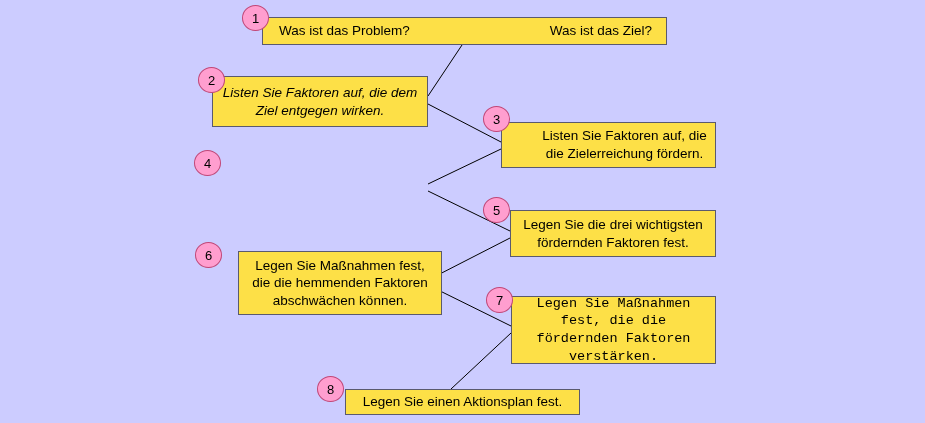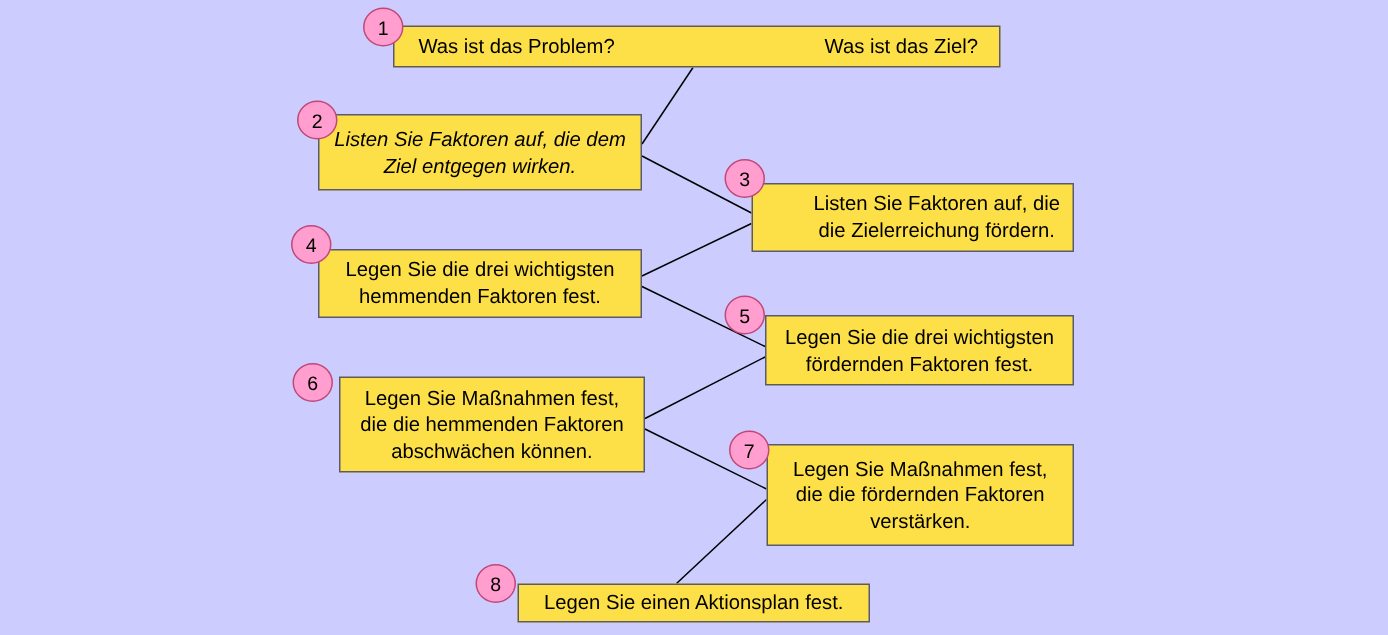--- a/index.html
+++ b/index.html
@@ -59,22 +59,22 @@
     color: #000;
     box-sizing: border-box;
     z-index: 2;
   }
   
   #box1 { left: 262px; top: 17px;  width: 405px; height: 28px; }
   #box2 { left: 212px; top: 76px;  width: 216px; height: 51px; font-style: italic; }
   #box3 { left: 501px; top: 122px; width: 215px; height: 46px; padding-left: 40px; }
   #box4 { left: 212px; top: 166px; width: 216px; height: 46px; }
   #box5 { left: 510px; top: 210px; width: 206px; height: 47px; }
-  #box6 { left: 226px; top: 251px; width: 204px; height: 64px; }
-  #box7 { left: 511px; top: 296px; width: 205px; height: 68px; }
+  #box6 { left: 238px; top: 251px; width: 204px; height: 64px; }
+  #box7 { left: 511px; top: 296px; width: 205px; height: 68px; font-family: Liberation Mono, monospace; }
   #box8 { left: 345px; top: 389px; width: 235px; height: 26px; }
 
   #badge1 { left: 242px; top: 5px; }
   #badge2 { left: 198px; top: 67px; }
   #badge3 { left: 483px; top: 106px; }
   #badge4 { left: 194px; top: 150px; }
   #badge5 { left: 483px; top: 197px; }
   #badge6 { left: 195px; top: 242px; }
   #badge7 { left: 486px; top: 287px; }
   #badge8 { left: 317px; top: 376px; }
@@ -109,23 +109,20 @@
     <span>2</span>
   </div>
 
   <div class="node" id="box3">
     <span>Listen Sie Faktoren auf, die die Zielerreichung fördern.</span>
   </div>
   <div class="badge" id="badge3">
     <span>3</span>
   </div>
 
-  <div class="node" id="box4">
-    <span>Legen Sie die drei wichtigsten hemmenden Faktoren fest.</span>
-  </div>
   <div class="badge" id="badge4">
     <span>4</span>
   </div>
 
   <div class="node" id="box5">
     <span>Legen Sie die drei wichtigsten fördernden Faktoren fest.</span>
   </div>
   <div class="badge" id="badge5">
     <span>5</span>
   </div>

